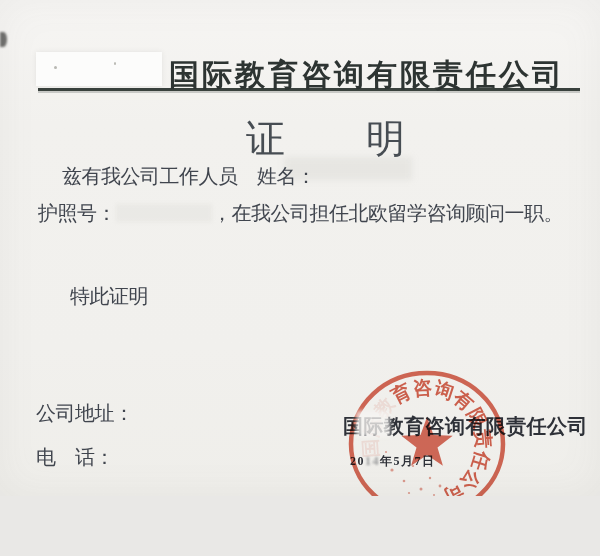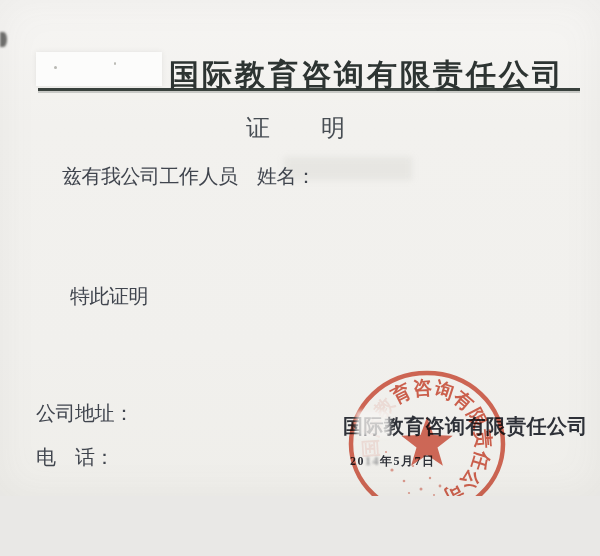--- a/index.html
+++ b/index.html
@@ -34,21 +34,21 @@
     font-size:30px; font-weight:700; letter-spacing:3px;
     color:#2d3432; white-space:nowrap; z-index:2;
   }
   .header-rule {
     position:absolute; left:38px; top:88px; width:542px; height:3px;
     background:#39413d; box-shadow:0 2px 0 rgba(70,80,74,0.25);
   }
   
   .doc-title {
     position:absolute; left:246px; top:112px;
-    font-size:24px; color:#474d53; letter-spacing:1px; white-space:pre; z-index:2;
+    font-size:39px; color:#474d53; letter-spacing:1px; white-space:pre; z-index:2;
   }
   
   .bodyline { position:absolute; color:#40454e; font-size:20px; letter-spacing:-0.5px;
               white-space:nowrap; z-index:2; line-height:24px; }
   .line1 { left:62px; top:164px; }
   .line2 { left:38px; top:201px; }
   .line2 .blank {
     display:inline-block; width:96px; height:18px; vertical-align:-2px;
     background:rgba(188,188,180,0.13); filter:blur(2px);
   }
@@ -101,20 +101,23 @@
     <span class="dot d2"></span>
   </div>
   <div class="company-name">国际教育咨询有限责任公司</div>
   <div class="header-rule"></div>
 
   <div class="doc-title">证　　明</div>
 
   <div class="name-smudge"></div>
   <div class="bodyline line1">兹有我公司工作人员　姓名：</div>
 
+  <div class="bodyline line2">
+    <span>护照号：</span><span class="blank"></span><span>，在我公司担任北欧留学咨询顾问一职。</span>
+  </div>
 
   <div class="bodyline f-address">公司地址：</div>
 
   <div class="bodyline closing">特此证明</div>
   <div class="bodyline f-phone">电　话：</div>
 
   <div class="sig-company">国际教育咨询有限责任公司</div>
   <div class="sig-date">
     <span>20</span><span class="obscured">14</span><span>年5月7日</span>
   </div>

